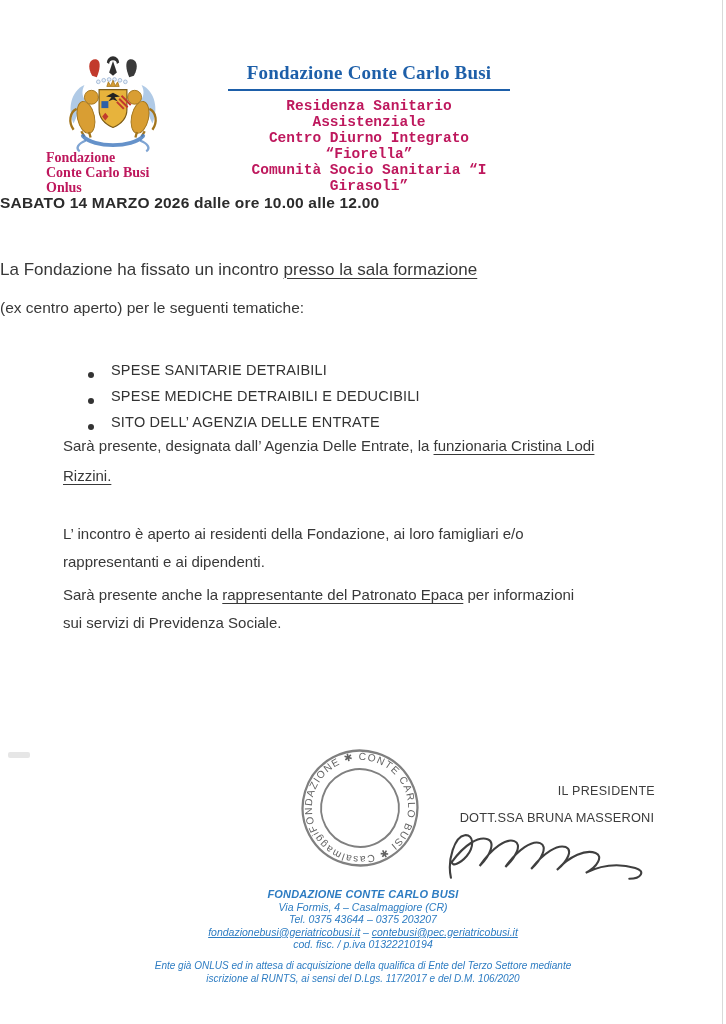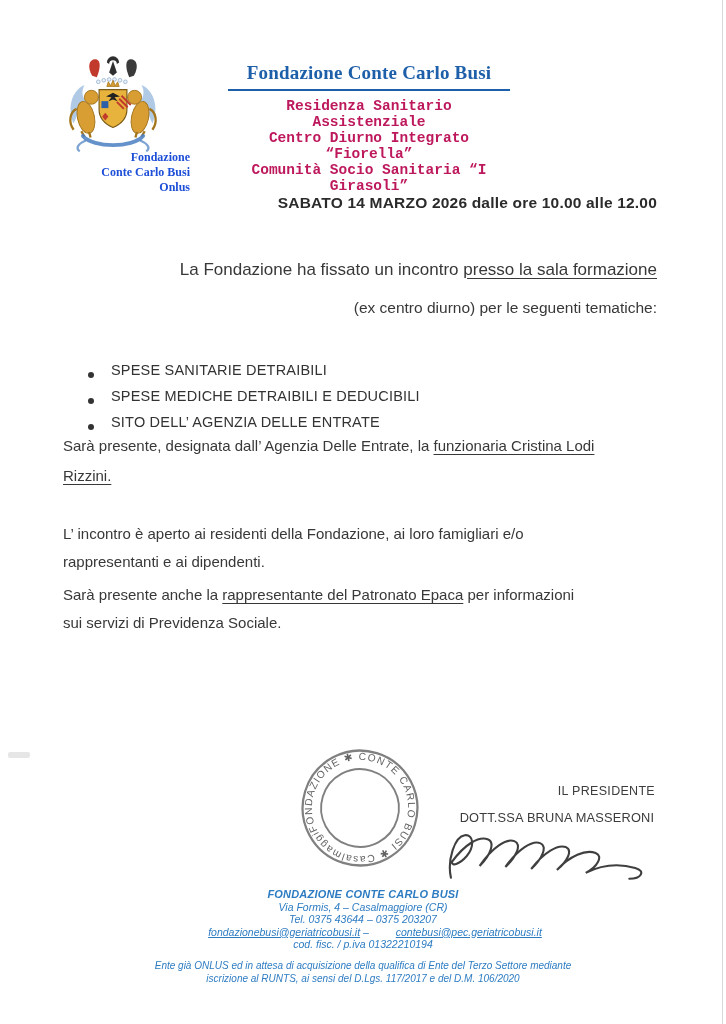--- a/index.html
+++ b/index.html
@@ -3,53 +3,53 @@
 <meta charset="utf-8">
 <style>
   html,body{margin:0;padding:0;background:#fff;}
   #page{
     position:relative;width:726px;height:1024px;background:#ffffff;overflow:hidden;
     font-family:"Liberation Sans",sans-serif;color:#3a3a3a;
   }
   
   #logo-art{position:absolute;left:62px;top:54px;width:102px;height:102px;}
   #logo-caption{
-    position:absolute;left:46px;top:150px;width:144px;text-align:right;
-    font-family:"Liberation Serif",serif;font-weight:bold;font-size:12px;line-height:15px;color:#1d4ed8;
+    position:absolute;left:46px;top:150px;width:144px;text-align:left;
+    font-family:"Liberation Serif",serif;font-weight:bold;font-size:14px;line-height:15px;color:#be185d;
   }
   #header-block{position:absolute;left:228px;top:62px;width:282px;text-align:center;}
   #header-title{
     font-family:"Liberation Serif",serif;font-weight:bold;font-size:19px;color:#1d5fa9;
     padding-bottom:5px;border-bottom:2px solid #1d5fa9;letter-spacing:.2px;
   }
   #header-subs{margin-top:7px;font-family:Liberation Mono, monospace;font-weight:bold;
     font-size:14.5px;line-height:16px;color:#be185d;}
   
-  .centerline{position:absolute;left:0;width:657px;text-align:right;}
+  .centerline{position:absolute;left:0;width:657px;text-align:left;}
   #date-line{top:194px;font-weight:bold;font-size:15.5px;color:#2b2b2b;letter-spacing:.2px;}
   #intro-line1{top:260px;font-size:17px;color:#383838;}
   #intro-line2{top:299px;font-size:15.5px;color:#383838;}
   .u{text-decoration:underline;text-underline-offset:3px;text-decoration-thickness:1px;}
   #bullet-list{position:absolute;left:88px;top:352px;margin:0;padding:0;list-style:none;}
   #bullet-list li{display:flex;align-items:flex-end;height:26px;font-size:14.5px;color:#333;letter-spacing:.2px;}
   .dot{width:6px;height:6px;border-radius:50%;background:#333;margin-right:17px;flex:none;}
   .para{position:absolute;left:63px;width:620px;font-size:15px;color:#383838;}
   #para1{top:431px;line-height:30px;}
   #para2{top:520px;line-height:28px;}
   #para3{top:581px;line-height:28px;}
   
   #stamp{position:absolute;left:296px;top:744px;width:128px;height:128px;transform:rotate(-28deg);opacity:.88;}
   #president-role{position:absolute;left:455px;top:784px;width:200px;text-align:right;font-size:12.5px;color:#3c3c3c;letter-spacing:.3px;}
   #president-name{position:absolute;left:443px;top:810px;width:228px;text-align:center;font-size:12.8px;color:#3c3c3c;letter-spacing:.2px;}
   #signature{position:absolute;left:443px;top:826px;width:218px;height:62px;}
   
   #footer{position:absolute;left:0;top:888px;width:726px;text-align:center;color:#2d7cc2;
     font-style:italic;font-size:10.5px;line-height:12.5px;}
   #footer .org{font-weight:bold;font-size:11px;letter-spacing:.2px;}
-  #footer a{color:#2d7cc2;margin-left:24px;}
+  #footer a{color:#2d7cc2;}
   #note{position:absolute;left:0;top:960px;width:726px;text-align:center;color:#2d7cc2;
     font-style:italic;font-size:10px;line-height:12.5px;}
   
   #artifact-left{position:absolute;left:8px;top:752px;width:22px;height:6px;background:#9a9a9a;opacity:.25;border-radius:2px;}
   #scan-edge{position:absolute;right:3px;top:0;width:1px;height:1024px;background:#d9d9d9;}
 </style>
 </head>
 <body>
 
 <div id="page">
@@ -110,21 +110,21 @@
     <div id="header-subs">
       <div>Residenza Sanitario Assistenziale</div>
       <div>Centro Diurno Integrato “Fiorella”</div>
       <div>Comunità Socio Sanitaria “I Girasoli”</div>
     </div>
   </div>
 
   <div id="date-line" class="centerline">SABATO 14 MARZO 2026 dalle ore 10.00 alle 12.00</div>
 
   <div id="intro-line1" class="centerline"><span>La Fondazione ha fissato un incontro </span><span class="u">presso la sala formazione</span></div>
-  <div id="intro-line2" class="centerline">(ex centro diurno) per le seguenti tematiche:</div>
+  <div id="intro-line2" class="centerline">(ex centro aperto) per le seguenti tematiche:</div>
 
   <ul id="bullet-list">
     <li>
         <span class="dot"></span>
         <span>SPESE SANITARIE DETRAIBILI</span>
       </li>
     <li>
         <span class="dot"></span>
         <span>SPESE MEDICHE DETRAIBILI E DEDUCIBILI</span>
       </li>

